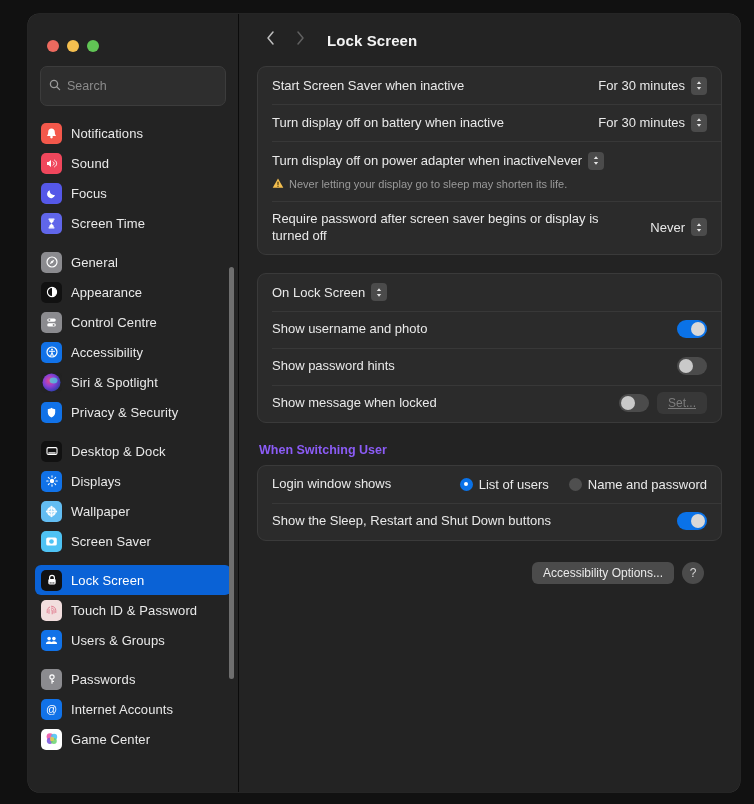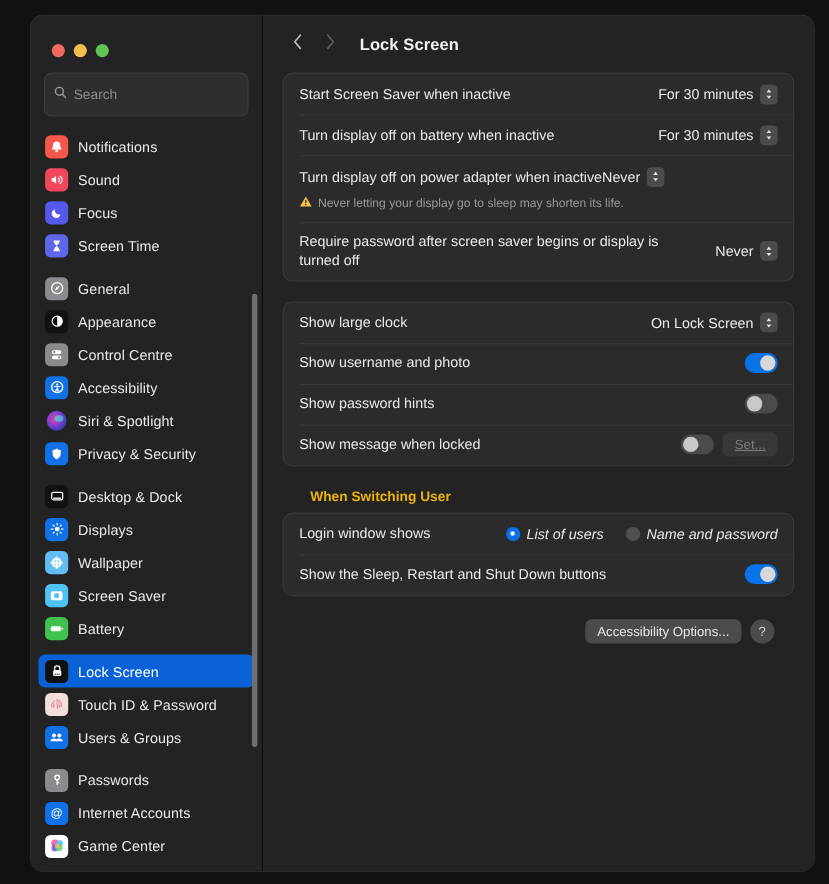--- a/index.html
+++ b/index.html
@@ -251,27 +251,26 @@
     border-radius: 6px;
     padding: 4px 11px;
     font-family: "Liberation Sans", sans-serif;
     cursor: default;
   }
   .btn.disabled { color: #7c7c7c; background: #383838; text-decoration: underline; }
 
   .section-title {
     font-size: 12.5px;
     font-weight: bold;
-    color: #eab308;
+    color: #8b5cf6;
     padding: 2px 0 8px 2px;
-    margin-left: 23px;
   }
 
   .radio-set { display: flex; align-items: center; gap: 20px; }
-  .radio-opt { display: flex; align-items: center; gap: 6px; font-style: italic; }
+  .radio-opt { display: flex; align-items: center; gap: 6px; }
   .radio {
     width: 13px; height: 13px;
     border-radius: 50%;
     background: #4f4f4f;
     display: flex; align-items: center; justify-content: center;
     flex: 0 0 13px;
   }
   .radio.checked { background: #0a72e8; }
   .radio.checked::after {
     content: "";
@@ -470,29 +469,20 @@
           <span class="nav-label">Wallpaper</span>
         </div>
         <div class="nav-item">
           <span class="ic" style="background:#4fc3f4">
             <svg width="15" height="15" viewBox="0 0 15 15">
                 <rect x="2.2" y="3.4" width="10.6" height="8.2" rx="1.6" fill="#fff"></rect>
                 <circle cx="7.5" cy="7.5" r="2.3" fill="#4fc3f4"></circle>
               </svg>
           </span>
           <span class="nav-label">Screen Saver</span>
-        </div>
-        <div class="nav-item">
-          <span class="ic" style="background:#3fc24f">
-            <svg width="15" height="15" viewBox="0 0 15 15">
-                <rect x="2.2" y="5.4" width="9.4" height="4.4" rx="1.4" fill="#fff"></rect>
-                <rect x="12.2" y="6.7" width="1.1" height="1.8" rx="0.5" fill="#fff"></rect>
-              </svg>
-          </span>
-          <span class="nav-label">Battery</span>
         </div>
       </div>
 
       <div class="nav-group">
         <div class="nav-item selected">
           <span class="ic" style="background:#111">
             <svg width="14" height="14" viewBox="0 0 14 14">
                 <path d="M4.6 6.2V4.8a2.4 2.4 0 014.8 0v1.4" fill="none" stroke="#fff" stroke-width="1.2"></path>
                 <rect x="3.3" y="6.1" width="7.4" height="5.4" rx="1.4" fill="#fff"></rect>
                 <g fill="#111">
@@ -663,21 +653,20 @@
                   </svg>
               </span>
             </div>
           </div>
         </div>
       </div>
 
       <div class="group">
 
         <div class="row">
-          <div class="row-label">Show large clock</div>
           <div class="row-right">
             <div class="popup">
               <span class="popup-value">On Lock Screen</span>
               <span class="stepper">
                 <svg width="8" height="11" viewBox="0 0 8 11">
                     <path d="M4 1.2L6.2 4H1.8z" fill="#e4e4e4"></path>
                     <path d="M4 9.8L1.8 7h4.4z" fill="#e4e4e4"></path>
                   </svg>
               </span>
             </div>

